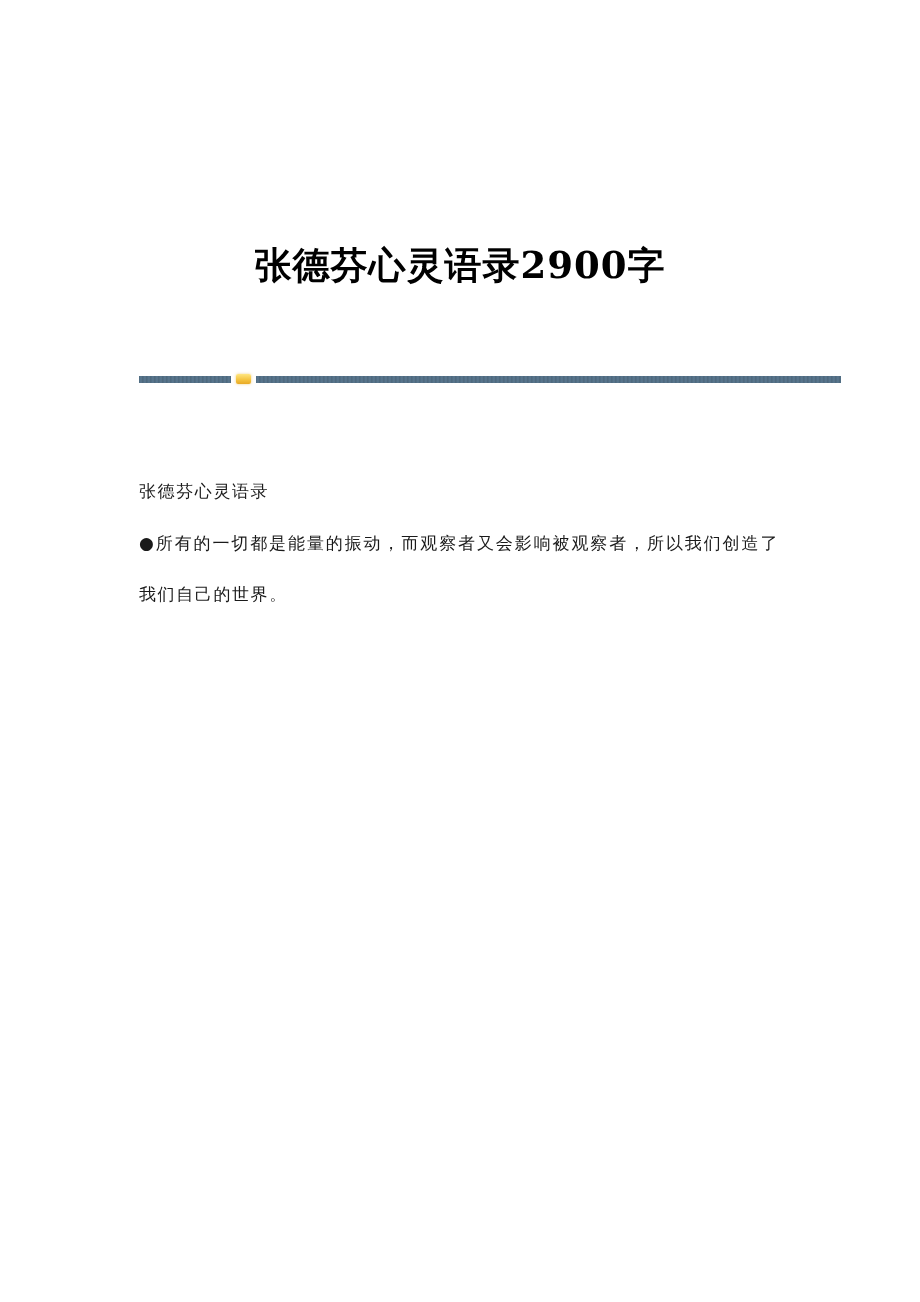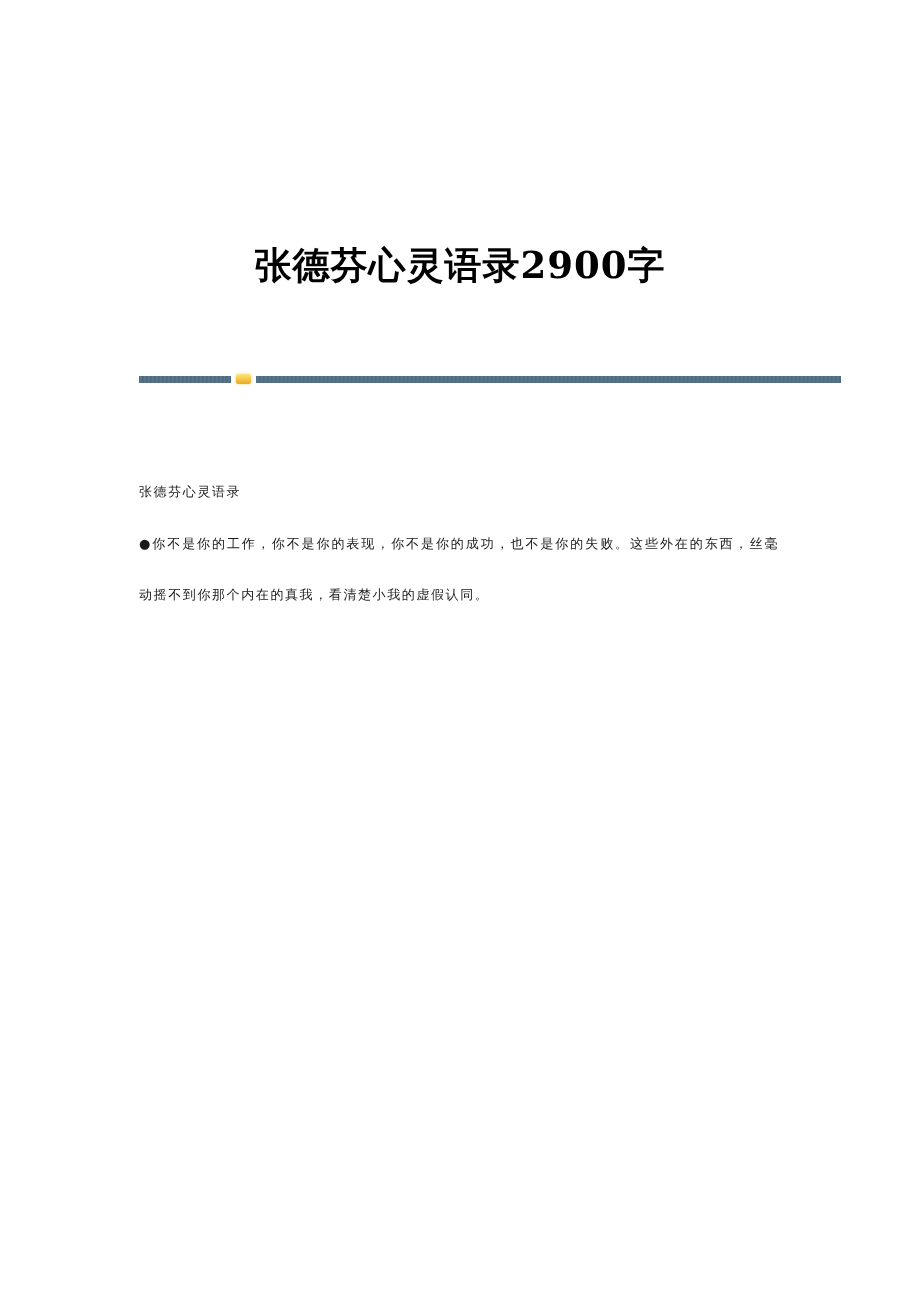--- a/index.html
+++ b/index.html
@@ -58,21 +58,21 @@
       height: 10px;
       background: linear-gradient(180deg, #ffe680 0%, #f5c542 55%, #e8a925 100%);
       border-radius: 2px;
       box-shadow: 0 0 3px rgba(230, 180, 60, 0.6);
     }
     .content {
       position: absolute;
       top: 466px;
       left: 139px;
       width: 640px;
-      font-size: 13px;
+      font-size: 17px;
       line-height: 51.5px;
       font-family: "DejaVu Sans", "Liberation Sans", sans-serif;
       color: #1a1a1a;
     }
     .content p {
       margin: 0;
       padding: 0;
       text-align: justify;
       letter-spacing: 1.6px;
     }
@@ -83,14 +83,14 @@
 <h1 class="page-title">张德芬心灵语录2900字</h1>
 
 <div class="divider">
   <div class="seg-left"></div>
   <div class="emblem"></div>
   <div class="seg-right"></div>
 </div>
 
 <div class="content">
   <p>张德芬心灵语录</p>
-  <p>●你不是你的工作，你不是你的表现，你不是你的成功，也不是你的失败。这些外在的东西，丝毫动摇不到你那个内在的真我，看清楚小我的虚假认同。</p>
+  <p>●所有的一切都是能量的振动，而观察者又会影响被观察者，所以我们创造了我们自己的世界。</p>
 </div>
 
 </body></html>

